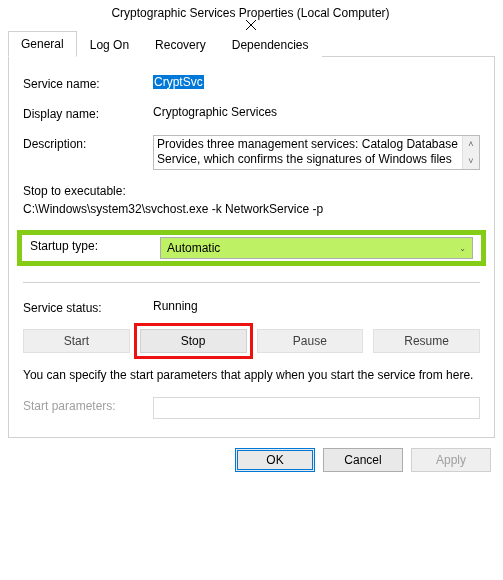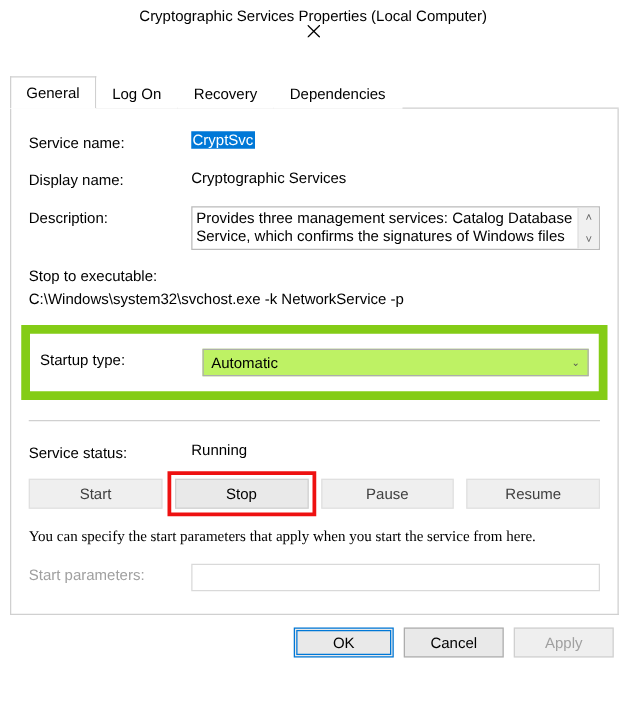--- a/index.html
+++ b/index.html
@@ -21,21 +21,21 @@
     height: 30px;
     flex-direction: column;
   }
   .titlebar .title { font-size: 12px; }
   .titlebar .close {
     width: 32px; height: 22px;
     display: flex; align-items: center; justify-content: center;
     font-size: 14px; color: #000;
   }
   .titlebar .close svg { width: 10px; height: 10px; }
-  .tabs-area { padding: 0 8px; margin-top: 30px; }
+  .tabs-area { padding: 0 8px; }
   .tabs {
     display: flex;
     align-items: flex-end;
     border-bottom: 1px solid #d0d0d0;
     position: relative;
   }
   .tab {
     padding: 5px 12px 5px 12px;
     border: 1px solid transparent;
     border-bottom: none;
@@ -98,22 +98,22 @@
   }
   .scrollbtn {
     height: 17px;
     display: flex; align-items: center; justify-content: center;
     color: #666;
     font-size: 9px;
   }
   .path-block { margin-top: 6px; margin-bottom: 14px; font-size: 12px; }
   .path-block div:first-child { margin-bottom: 4px; }
   .highlight-red {
-    border: 7px solid #84cc16;
-    padding: 12px 8px;
+    border: 5px solid #84cc16;
+    padding: 2px 8px;
     margin: 0 -6px 10px -6px;
   }
   .dropdown {
     display: flex;
     align-items: center;
     justify-content: space-between;
     border: 1px solid #adadad;
     background: #bef264;
     height: 22px;
     padding: 0 6px 0 6px;
@@ -142,21 +142,21 @@
   .svc-btn.disabled {
     color: #404040;
     background: #efefef;
     border-color: #e0e0e0;
   }
   .stop-highlight {
     border: 3px solid #e11;
     padding: 3px;
     margin: -6px;
   }
-  .hint { font-size: 12px; line-height: 1.35; margin-bottom: 14px; font-family: Liberation Serif, serif; }
+  .hint { font-size: 12px; line-height: 1.35; margin-bottom: 14px; }
   .param-input {
     flex: 1;
     height: 22px;
     border: 1px solid #d9d9d9;
     background: #fff;
   }
   .param-lbl { color: #a0a0a0; }
   .footer {
     display: flex;
     justify-content: flex-end;

